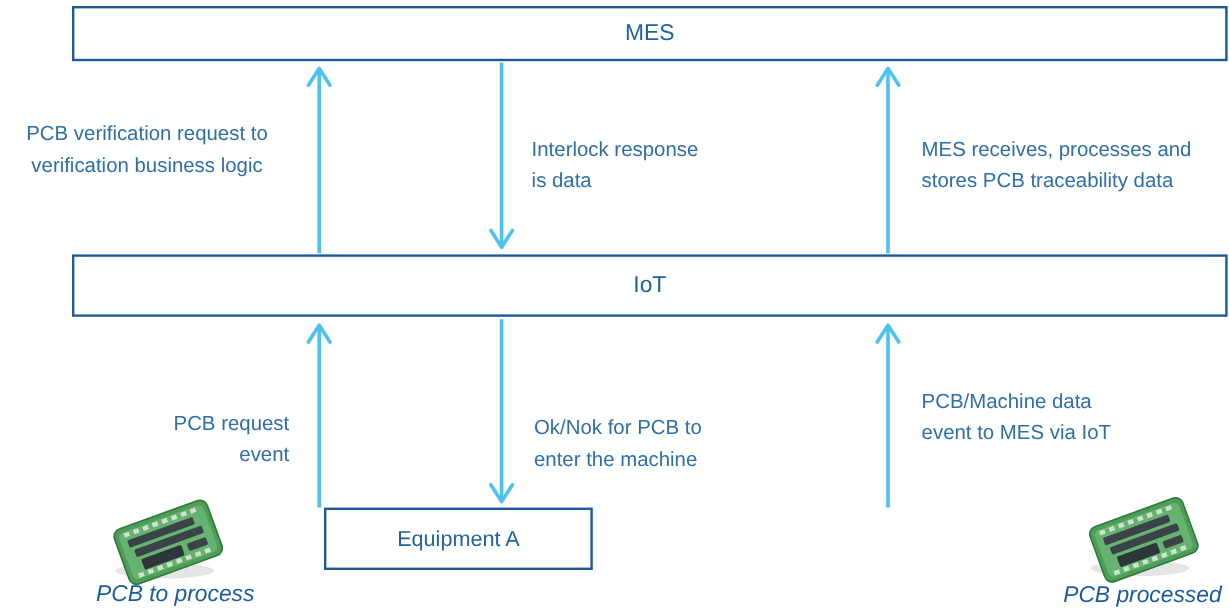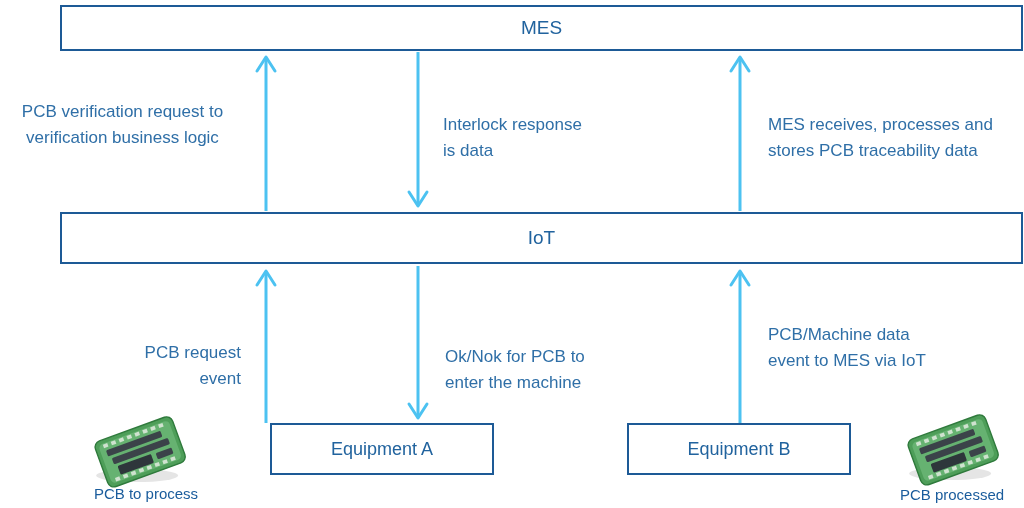--- a/index.html
+++ b/index.html
@@ -56,22 +56,22 @@
   .ft-right{text-align:right;}
   .ft-interlock-request{left:0px;top:99px;width:245px;}
   .ft-interlock-response{left:443px;top:112px;}
   .ft-traceability{left:768px;top:112px;}
   .ft-pcb-request{left:66px;top:340px;width:175px;}
   .ft-ok-nok{left:445px;top:344px;}
   .ft-machine-data{left:768px;top:322px;}
 
   .pcb-caption{
     position:absolute;
-    font-size:15px;color:var(--caption-blue,#1a5c9c);
-    text-align:center;white-space:nowrap;
+    font-size:19px;color:var(--caption-blue,#1a5c9c);
+    text-align:center;white-space:nowrap;font-style:italic;
   }
   .cap-left{left:62px;top:485px;width:168px;}
   .cap-right{left:878px;top:486px;width:148px;}
 
   .pcb-illustration{position:absolute;width:112px;height:76px;}
   .pcb-left{left:83px;top:414px;}
   .pcb-right{left:896px;top:412px;}
   .pcb-board{fill:var(--pcb-green,#4e9e59);stroke:#2f7a3c;stroke-width:1.5;}
   .pcb-inner{fill:var(--pcb-green-light,#66b271);}
   .pcb-row{fill:var(--pcb-dark,#3b4349);}
@@ -86,23 +86,20 @@
 
   <div class="layer-box mes">
     <span>MES</span>
   </div>
   <div class="layer-box iot">
     <span>IoT</span>
   </div>
 
   <div class="equipment-box eq-a">
     <span>Equipment A</span>
-  </div>
-  <div class="equipment-box eq-b">
-    <span>Equipment B</span>
   </div>
 
   <div class="arrow lvl1 ax1">
     <svg viewBox="0 0 26 159" preserveAspectRatio="none" aria-hidden="true">
       <line class="arrow-stroke" x1="13" y1="6" x2="13" y2="159"></line>
       <polyline class="arrow-stroke" points="4,19 13,5 22,19"></polyline>
     </svg>
   </div>
   <div class="arrow lvl1 ax2">
     <svg viewBox="0 0 26 159" preserveAspectRatio="none" aria-hidden="true">

